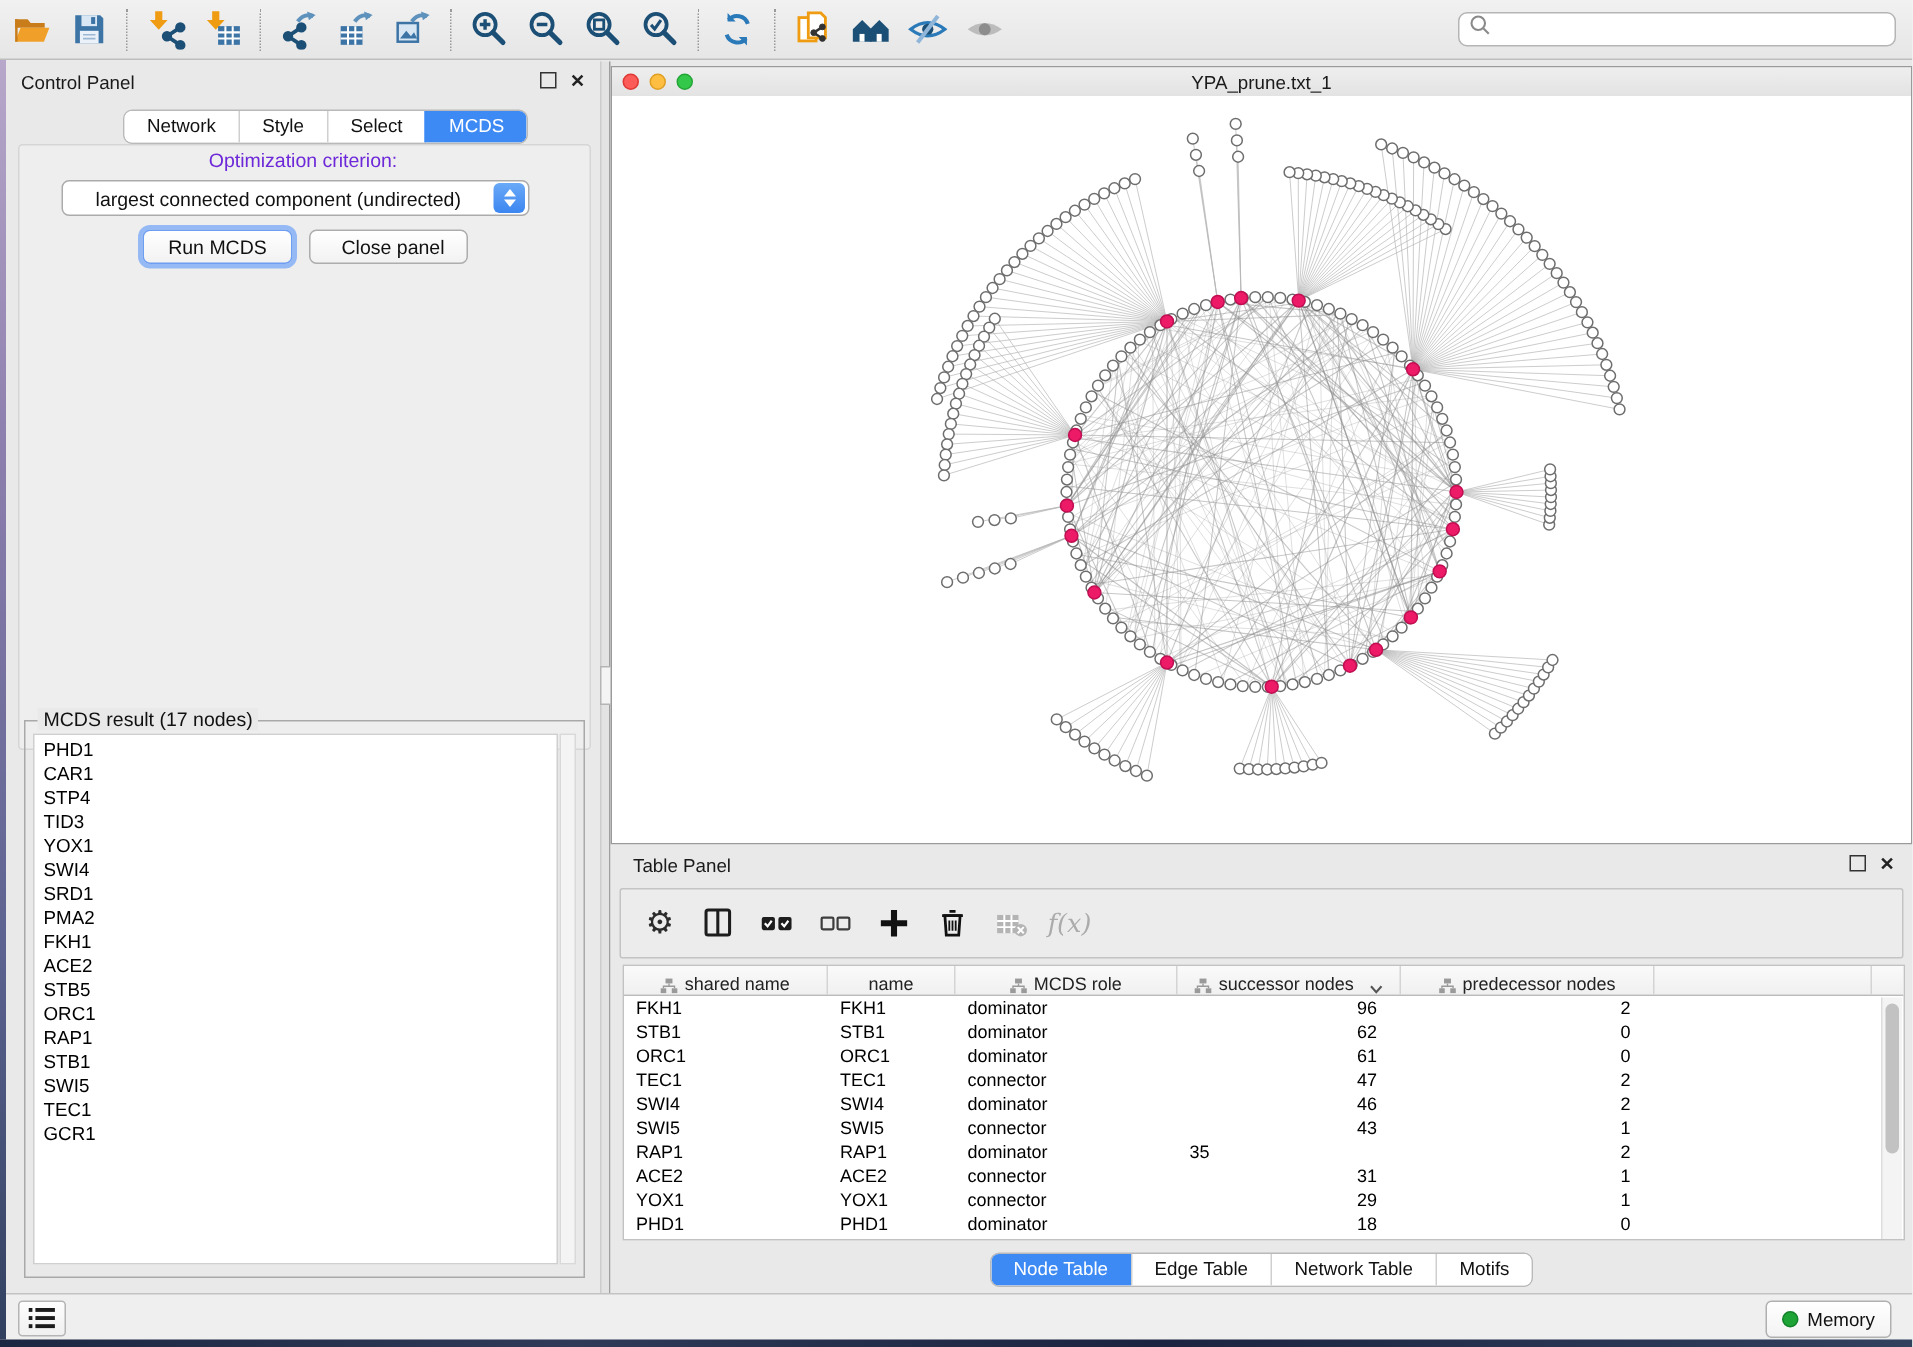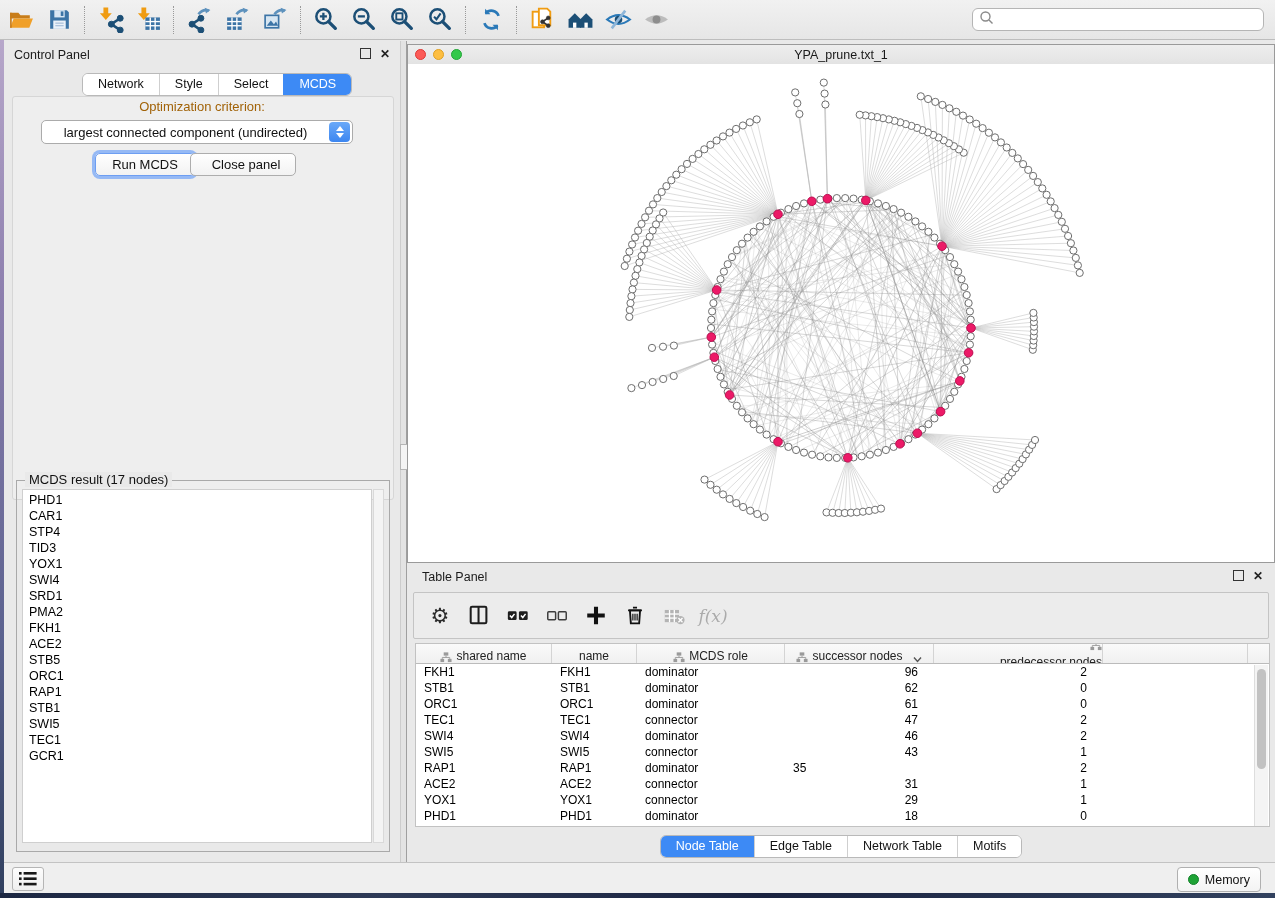--- a/index.html
+++ b/index.html
@@ -24,33 +24,33 @@
   .panel-title{position:absolute;left:10px;top:7px;font-size:12.5px;color:#1a1a1a;}
   .panel-btns{position:absolute;right:10px;top:7px;display:flex;gap:9px;align-items:center;}
   .float-box{width:9px;height:9px;border:1.5px solid #333;display:inline-block;}
   .close-x{font-size:12px;font-weight:bold;color:#222;line-height:10px;}
   .seg-tabs{display:inline-flex;border:1px solid #b9b9b9;border-radius:6px;overflow:hidden;background:#fff;height:21px;}
   .seg-tab{padding:0 15px;font-size:12.5px;line-height:21px;color:#111;background:#fff;border-left:1px solid #cfcfcf;}
   .seg-tab:first-child{border-left:none;}
   .seg-tab.active{background:#3d8af5;color:#fff;border-left-color:#3d8af5;}
   .cp-tabs{position:absolute;left:78px;top:32px;}
   .cp-sub{position:absolute;left:8px;top:55px;width:380px;height:402px;background:#eeeeee;border:1px solid #d6d6d6;border-radius:3px;}
-  .opt-label{position:absolute;left:0;top:58px;width:100%;text-align:center;font-size:13px;color:#a16207;}
+  .opt-label{position:absolute;left:0;top:58px;width:100%;text-align:center;font-size:13px;color:#6d28d9;}
   .combo{position:absolute;left:37px;top:79px;width:312px;height:24px;background:#fff;border:1px solid #ababab;
     border-radius:5px;display:flex;align-items:center;box-sizing:border-box;}
   .combo-text{flex:1;text-align:center;font-size:13px;color:#111;white-space:nowrap;overflow:hidden;}
   .combo-btn{width:21px;height:20px;margin-right:2px;background:linear-gradient(#6aa9f8,#3c86f0);border-radius:4px;
     display:flex;flex-direction:column;align-items:center;justify-content:center;gap:2px;}
   .tri-up{width:0;height:0;border-left:4px solid transparent;border-right:4px solid transparent;border-bottom:5px solid #fff;}
   .tri-down{width:0;height:0;border-left:4px solid transparent;border-right:4px solid transparent;border-top:5px solid #fff;}
   .btn{height:23px;background:linear-gradient(#ffffff,#f2f2f2);border:1px solid #adadad;border-radius:5px;
     font-size:13px;color:#111;display:inline-flex;align-items:center;justify-content:center;padding:0 14px;box-sizing:border-box;}
   .btn.focus-ring{box-shadow:0 0 0 3px rgba(90,150,250,.6);border-color:#6d9ef2;}
   .run-btn{position:absolute;left:91px;top:112px;width:100px;}
-  .closep-btn{position:absolute;left:186px;top:112px;width:106px;padding-left:20px;}
+  .closep-btn{position:absolute;left:202px;top:112px;width:106px;padding-left:20px;}
   .fieldset{position:absolute;left:12px;top:426px;width:372px;height:370px;border:1px solid #a9a9a9;margin-top:13px;}
   .fieldset-legend{position:absolute;left:8px;top:-9px;background:#e9e9e9;padding:0 4px;font-size:13px;color:#111;}
   .mcds-list{position:absolute;left:5px;top:8px;width:350px;height:354px;background:#fff;border:1px solid #cfcfcf;
     overflow:hidden;padding:2px 0 0 6px;box-sizing:border-box;}
   .mcds-item{font-size:12.5px;line-height:16px;color:#000;}
   .mcds-scroll{position:absolute;right:5px;top:8px;width:11px;height:354px;background:#f4f4f4;border:1px solid #d9d9d9;box-sizing:border-box;}
   
   .vdivider{position:absolute;left:400px;top:41px;width:7px;height:821px;background:#e3e3e3;
     border-left:1px solid #cccccc;border-right:1px solid #9f9f9f;box-sizing:border-box;}
   .vdivider-handle{position:absolute;left:-1px;top:403px;width:7px;height:24px;background:#f4f4f4;border:1px solid #b5b5b5;}
@@ -1094,21 +1094,21 @@
                 <path d="M6.5 5v2M2.5 8.5V7h8v1.5" stroke="#9a9a9a" fill="none"></path>
               </svg>
             </span>
             <span>successor nodes</span>
             <span style="display:inline-flex;margin-left:6px;">
               <svg width="9" height="7" viewBox="0 0 9 7">
                 <path d="M1 1.5 L4.5 5.5 L8 1.5" fill="none" stroke="#555" stroke-width="1.4"></path>
               </svg>
             </span>
           </div>
-          <div class="dt-hcell" style="width: 169px; flex-direction: column;">
+          <div class="dt-hcell" style="width: 169px;">
             <span style="display:inline-flex;">
               <svg width="12" height="12" viewBox="0 0 13 13">
                 <g fill="#9a9a9a">
                   <rect x="4" y="1.5" width="5" height="3.5"></rect>
                   <rect x="0.5" y="8.5" width="4" height="3.5"></rect>
                   <rect x="8.5" y="8.5" width="4" height="3.5"></rect>
                 </g>
                 <path d="M6.5 5v2M2.5 8.5V7h8v1.5" stroke="#9a9a9a" fill="none"></path>
               </svg>
             </span>

